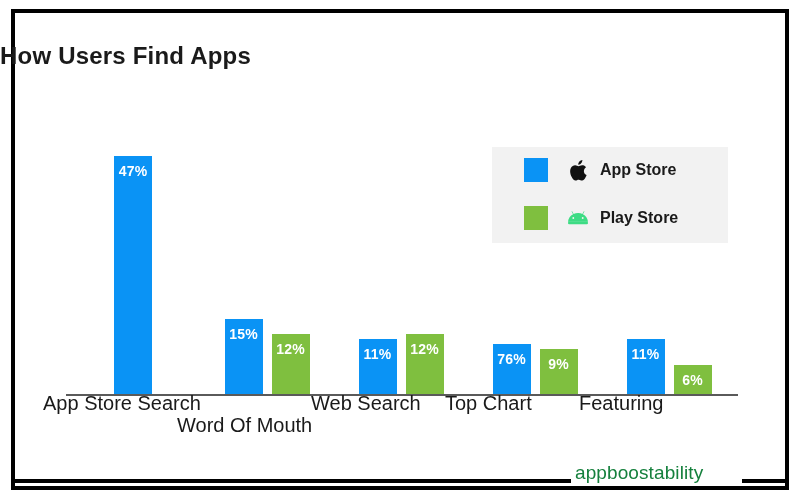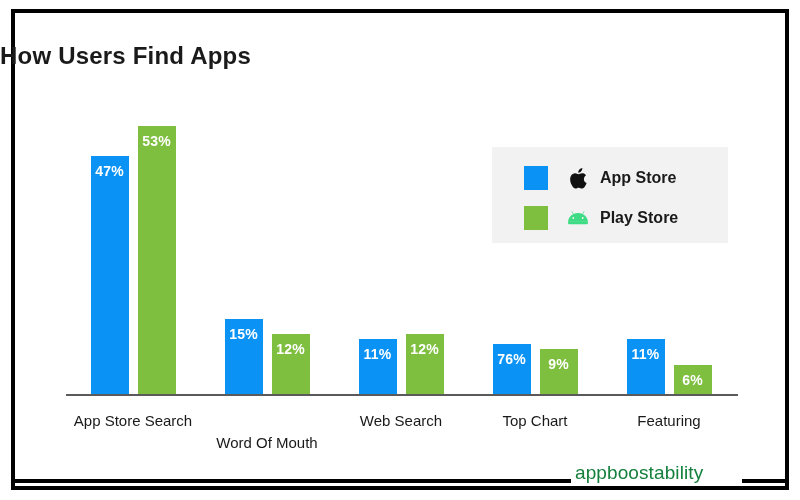--- a/index.html
+++ b/index.html
@@ -134,43 +134,42 @@
     width: 100%;
     text-align: center;
     color: #ffffff;
     font-size: 14px;
     font-weight: bold;
     letter-spacing: 0.2px;
   }
 
   .cat-label {
     position: absolute;
-    top: 412px;
-    text-align: center;
-    font-size: 15px;
+    top: 392px;
+    font-size: 20px;
     color: #1a1a1a;
     white-space: nowrap;
   }
 
   
   .legend {
     position: absolute;
     left: 492px;
     top: 147px;
     width: 236px;
     height: 96px;
     background: #f2f2f2;
   }
   .legend-row {
     position: absolute;
     left: 32px;
     display: flex;
     align-items: center;
   }
-  .legend-row.r1 { top: 19px; }
+  .legend-row.r1 { top: 11px; }
   .legend-row.r2 { top: 59px; }
 
   .legend-swatch {
     width: 24px;
     height: 24px;
   }
   .legend-swatch.blue  { background: #0a93f5; }
   .legend-swatch.green { background: #7fbf3f; }
 
   .legend-icon {
@@ -198,23 +197,20 @@
   <div class="frame-left"></div>
   <div class="frame-right"></div>
   <div class="inner-box-bottom"></div>
 
   <div class="chart-title">How Users Find Apps</div>
 
   <div class="plot" id="plot">
       <div class="group" style="left: 24.5px; width: 85px;">
         <div class="bar blue" style="height: 238.917px; background: rgb(10, 147, 245);">
           <span class="bar-value">47%</span>
-        </div>
-        <div class="bar green" style="height: 269.417px; background: rgb(127, 191, 63);">
-          <span class="bar-value">53%</span>
         </div>
       </div>
       <div class="group" style="left: 158.5px; width: 85px;">
         <div class="bar blue" style="height: 76.25px; background: rgb(10, 147, 245);">
           <span class="bar-value">15%</span>
         </div>
         <div class="bar green" style="height: 61px; background: rgb(127, 191, 63);">
           <span class="bar-value">12%</span>
         </div>
       </div>

